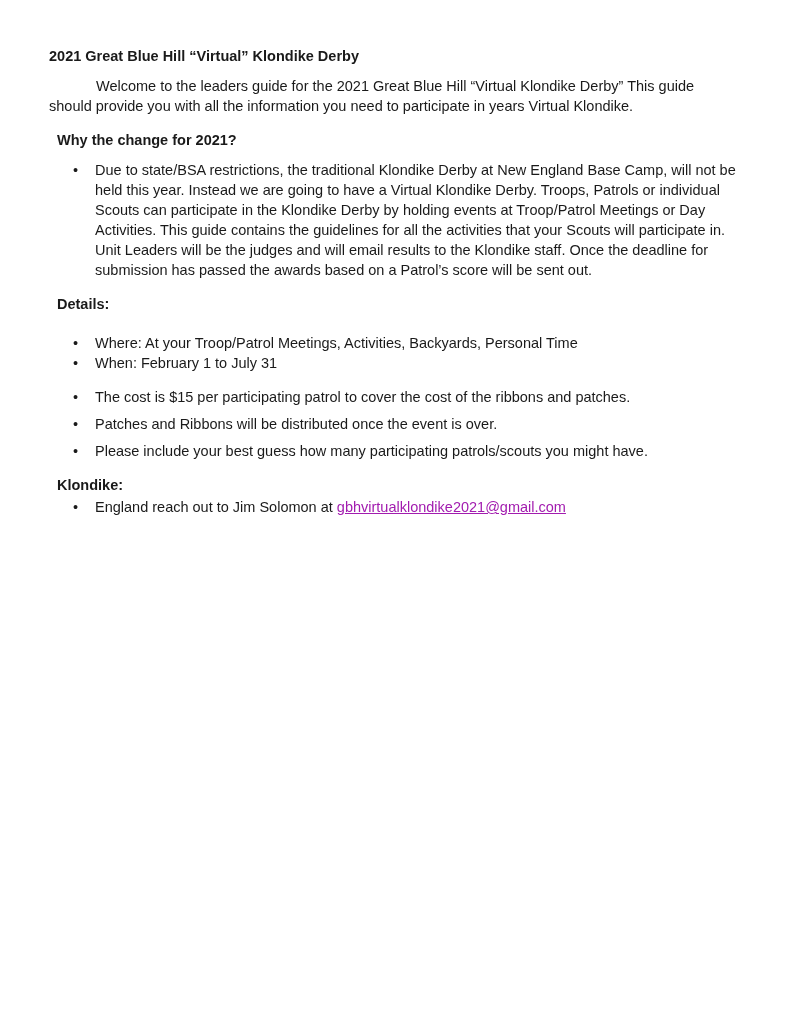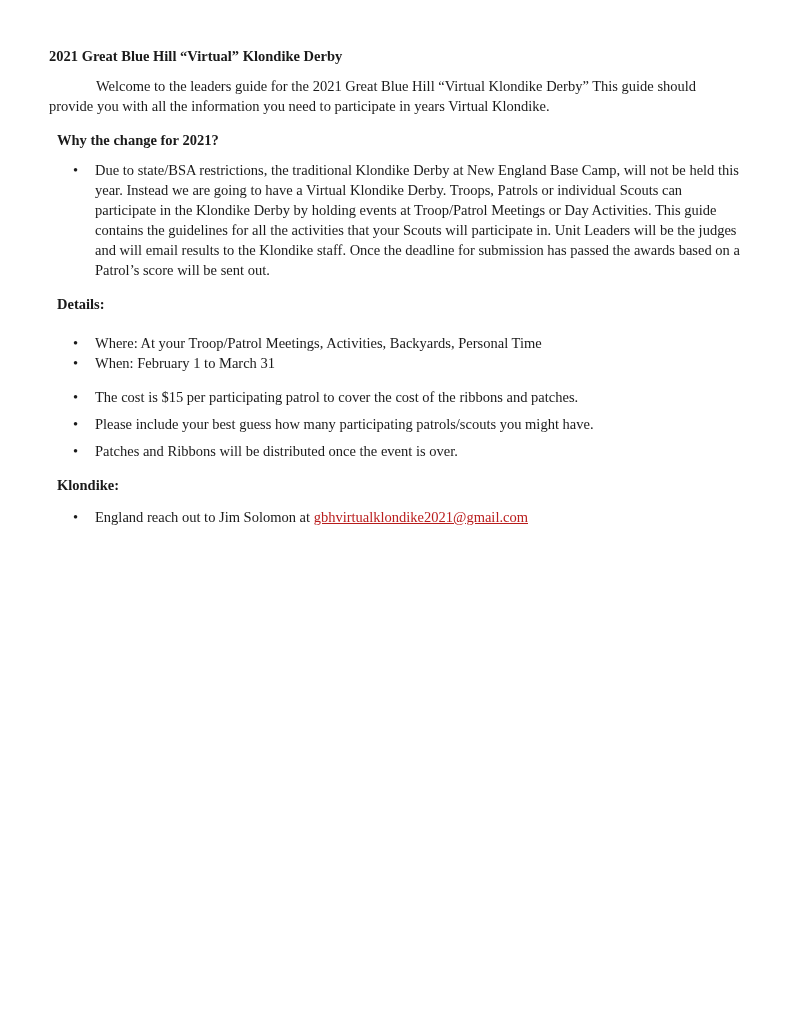--- a/index.html
+++ b/index.html
@@ -5,21 +5,21 @@
   html, body {
     margin: 0;
     padding: 0;
     background: #ffffff;
   }
   .page {
     position: relative;
     width: 791px;
     height: 1024px;
     background: #ffffff;
-    font-family: Liberation Serif, serif;
+    font-family: Liberation Sans, sans-serif;
     color: #1a1a1a;
     overflow: hidden;
   }
   .content {
     position: absolute;
     top: 46px;
     left: 49px;
     width: 692px;
     font-size: 14.5px;
     line-height: 20px;
@@ -49,30 +49,30 @@
     content: "\2022";
     position: absolute;
     left: -22px;
     top: 0;
     font-size: 14.5px;
   }
   ul.bullet-list.tight {
     margin-top: 19px;
   }
   ul.bullet-list.spaced {
-    margin-top: 12px;
+    margin-top: 2px;
   }
   ul.bullet-list.spaced li {
     margin-bottom: 7px;
   }
   ul.bullet-list.spaced li:last-child {
     margin-bottom: 0;
   }
   a.email-link {
-    color: #b91c1c;
+    color: #a21caf;
     text-decoration: underline;
   }
 </style>
 </head>
 <body>
 
 <div class="page">
   <div class="content">
 
     <p class="doc-title">2021 Great Blue Hill “Virtual” Klondike Derby</p>
@@ -80,27 +80,27 @@
     <p class="intro-para">Welcome to the leaders guide for the 2021 Great Blue Hill “Virtual Klondike Derby” This guide should provide you with all the information you need to participate in years Virtual Klondike.</p>
 
     <p class="section-heading">Why the change for 2021?</p>
     <ul class="bullet-list">
       <li>Due to state/BSA restrictions, the traditional Klondike Derby at New England Base Camp, will not be held this year.  Instead we are going to have a Virtual Klondike Derby.  Troops, Patrols or individual Scouts can participate in the Klondike Derby by holding events at Troop/Patrol Meetings or Day Activities.   This guide contains the guidelines for all the activities that your Scouts will participate in.  Unit Leaders will be the judges and will email results to the Klondike staff.  Once the deadline for submission has passed the awards based on a Patrol’s score will be sent out.</li>
     </ul>
 
     <p class="section-heading">Details:</p>
     <ul class="bullet-list tight">
       <li>Where: At your Troop/Patrol Meetings, Activities, Backyards, Personal Time</li>
-      <li>When: February 1 to March 31</li>
+      <li>When: February 1 to July 31</li>
     </ul>
 
     <ul class="bullet-list spaced">
       <li>The cost is $15 per participating patrol to cover the cost of the ribbons and patches.</li>
+      <li>Patches and Ribbons will be distributed once the event is over.</li>
       <li>Please include your best guess how many participating patrols/scouts you might have.</li>
-      <li>Patches and Ribbons will be distributed once the event is over.</li>
     </ul>
 
     <p class="section-heading">Klondike:</p>
     <ul class="bullet-list spaced">
       <li><span>England reach out to Jim Solomon at </span><a href="#" class="email-link">gbhvirtualklondike2021@gmail.com</a></li>
     </ul>
 
   </div>
 </div>
 

